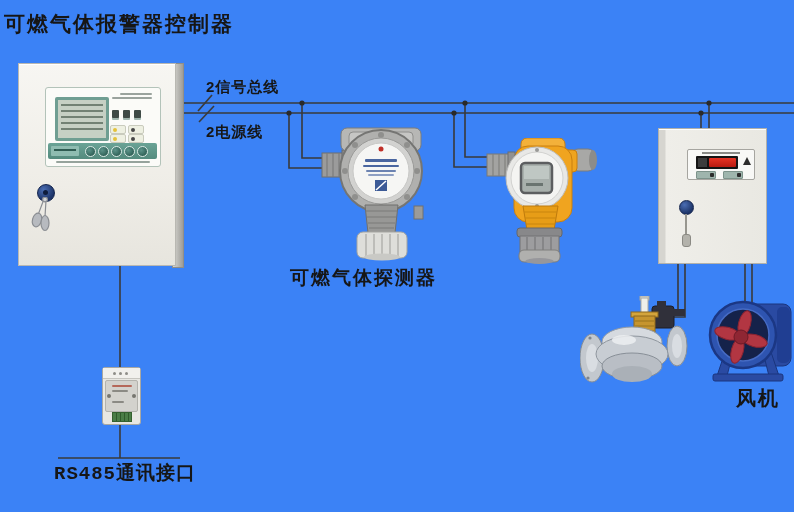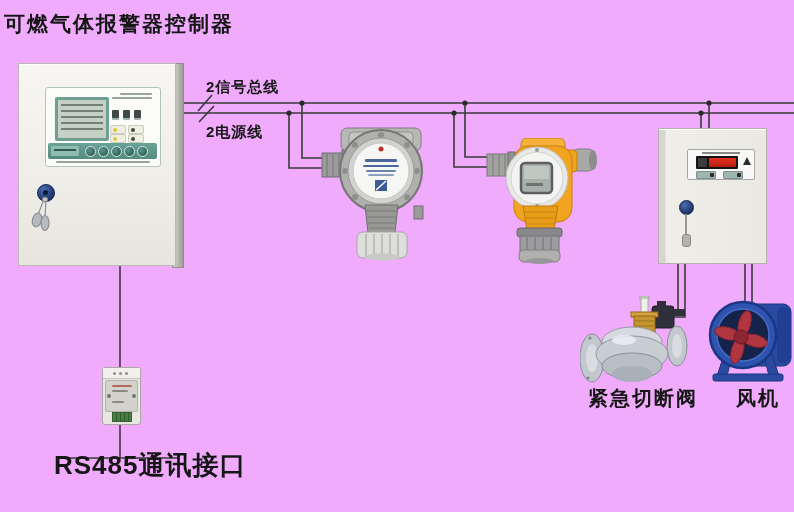--- a/index.html
+++ b/index.html
@@ -1,28 +1,28 @@
 <!DOCTYPE html>
 <html><head>
 <meta charset="utf-8">
 <style>
   html,body{margin:0;padding:0;background:#fff;}
-  .stage{position:relative;width:794px;height:512px;background:#f0abfc;overflow:hidden;
+  .stage{position:relative;width:794px;height:512px;background:#3b82f6;overflow:hidden;
          font-family:"Liberation Sans",sans-serif;}
   .wires{position:absolute;left:0;top:0;z-index:1;}
   .dev{position:absolute;z-index:2;}
   .lbl{position:absolute;z-index:3;font-weight:bold;color:#161616;white-space:nowrap;}
   .lbl-title{left:4px;top:10px;font-size:21px;letter-spacing:2px;}
   .lbl-signal{left:206px;top:78px;font-size:15px;letter-spacing:1px;}
   .lbl-power{left:206px;top:123px;font-size:15px;letter-spacing:1px;}
   .lbl-det1{left:290px;top:265px;font-size:19px;letter-spacing:2px;}
   .lbl-det2{left:466px;top:266px;font-size:19px;letter-spacing:2px;}
   .lbl-valve{left:588px;top:385px;font-size:20px;letter-spacing:2px;}
   .lbl-fan{left:736px;top:385px;font-size:20px;letter-spacing:2px;}
-  .lbl-rs485{left:54px;top:448px;font-size:26px;letter-spacing:1px;}
+  .lbl-rs485{left:54px;top:460px;font-size:19px;letter-spacing:1px;font-family:Liberation Mono, monospace;}
 
   
   .cabinet{left:18px;top:63px;width:166px;height:203px;}
   .cab-front{position:absolute;left:0;top:0;width:156px;height:201px;
              background:linear-gradient(180deg,#f7f6f2 0%,#efede7 60%,#e7e5de 100%);
              border:1px solid #b9b8b2;box-shadow:inset 0 1px 0 #fff;}
   .cab-side{position:absolute;right:0;top:0;width:10px;height:203px;
             background:linear-gradient(90deg,#d8d7d2,#9d9c97);border:1px solid #8f8e89;}
   .cab-panel{position:absolute;left:27px;top:24px;width:114px;height:78px;
              background:#fbfbf8;border:1px solid #b3c3b9;border-radius:3px;}
@@ -111,21 +111,21 @@
       <circle cx="465" cy="103" r="2.6"></circle>
         <circle cx="454" cy="113" r="2.6"></circle>
       <circle cx="709" cy="103" r="2.6"></circle>
         <circle cx="701" cy="113" r="2.6"></circle>
     </g>
   </svg>
 
   <div class="lbl lbl-title">可燃气体报警器控制器</div>
   <div class="lbl lbl-signal">2信号总线</div>
   <div class="lbl lbl-power">2电源线</div>
-  <div class="lbl lbl-valve">紧急切断阀</div>
+  <div class="lbl lbl-det1">可燃气体探测器</div>
   <div class="lbl lbl-fan">风机</div>
   <div class="lbl lbl-rs485">RS485通讯接口</div>
 
   <div class="dev cabinet">
     <div class="cab-side"></div>
     <div class="cab-front"></div>
     <div class="cab-panel">
       <div class="doc-bar" style="right:8px;top:5px;width:32px;"></div>
       <div class="doc-bar" style="right:8px;top:9px;width:40px;"></div>
       <div class="lcd">

